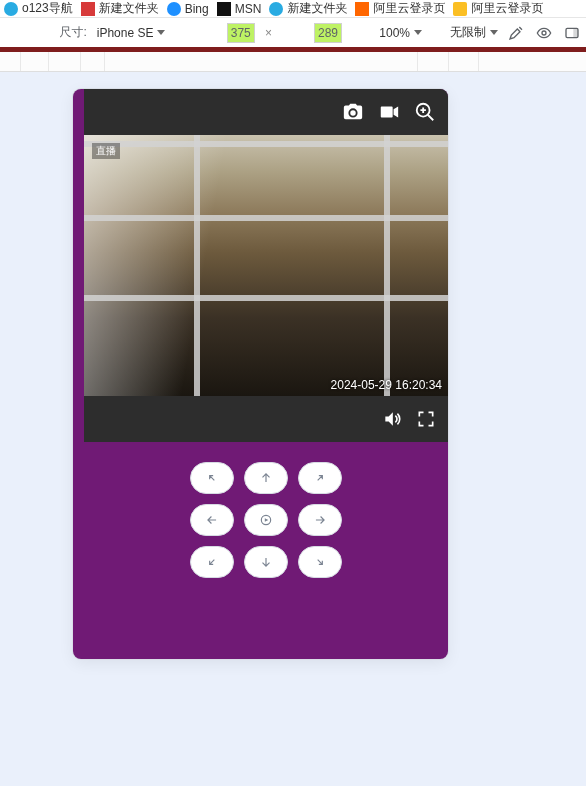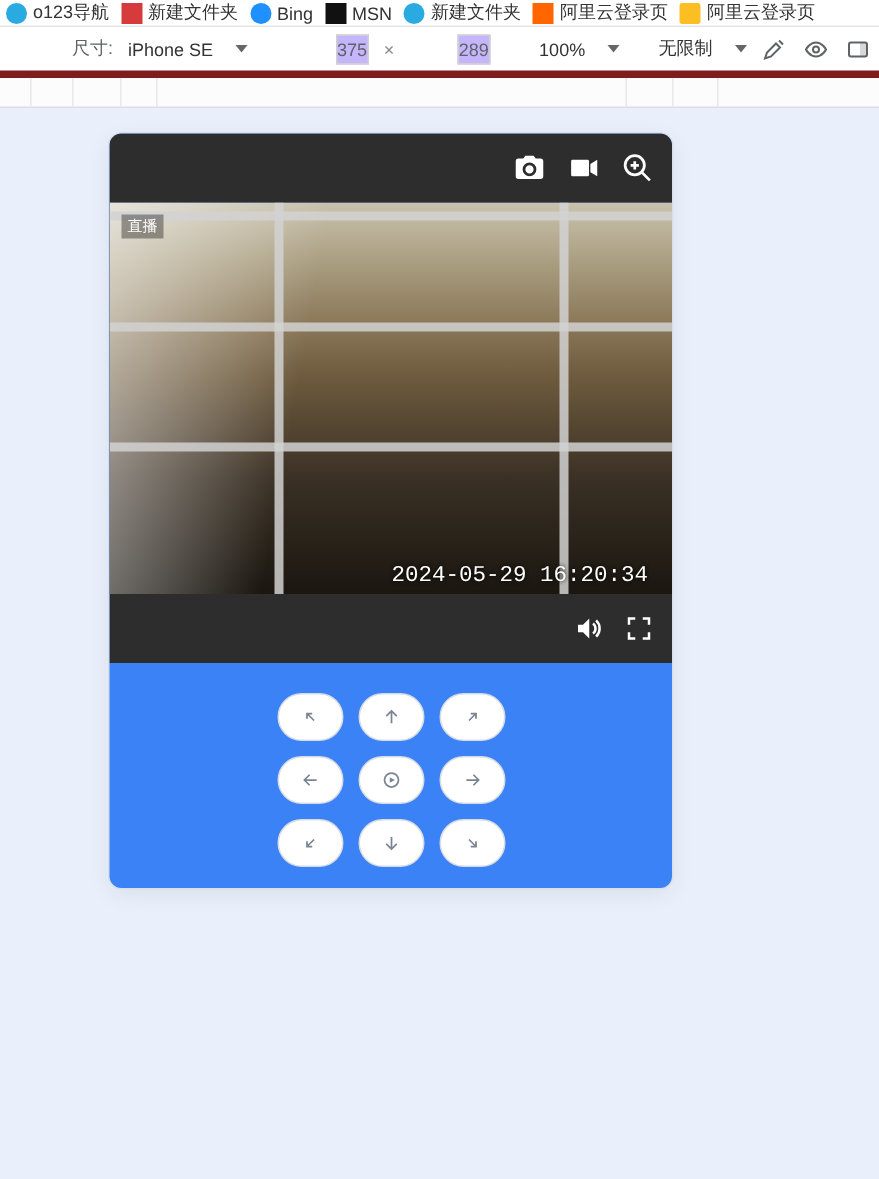--- a/index.html
+++ b/index.html
@@ -53,30 +53,30 @@
     display: flex;
     align-items: center;
     gap: 10px;
     color: #5f6368;
     font-size: 12px;
     padding: 0 6px;
     white-space: nowrap;
   }
   .devbar .spacer-left { width: 76px; }
   .devbar .label { color:#5f6368; }
-  .devbar .drop { color:#333; cursor:pointer; display:flex; align-items:center; gap:15px;}
+  .devbar .drop { color:#333; cursor:pointer; display:flex; align-items:center; gap:4px;}
   .caret-down {
     width:0;height:0;border-left:4px solid transparent;border-right:4px solid transparent;border-top:5px solid #666;
   }
   .dimbox {
     width: 48px; height: 20px;
     border:1px solid #d0d0d0;
     text-align:center; color:#5f6368;
     display:flex;align-items:center;justify-content:center;
-    background:#c4b5fd;
+    background:#bef264;
     margin-left:32px;
   }
   .times { color:#888; }
   .devbar .right { margin-left:auto; display:flex; gap:12px; align-items:center;}
   .tool-ic { width:16px;height:16px; }
 
   
   .ruler {
     height: 20px;
     background: #fcfcfc;
@@ -90,25 +90,26 @@
   
   .stage {
     position:absolute;
     left:0; top:72px;
     width:586px; height:714px;
     background:#eaf0fb;
   }
   .device {
     position:absolute;
     left:73px; top:17px;
-    width:375px; height:503px;
-    background:#3b82f6;
+    width:375px; height:570px;
+    background:#701a75;
     border-radius:8px;
     box-shadow:0 0 0 1px #dadfe8, 0 4px 16px rgba(0,0,0,0.07);
     overflow:hidden;
+    padding-left:11px;
   }
   .cam-top {
     background:#2d2d2d;
     height:46px;
     display:flex;
     align-items:center;
     justify-content:flex-end;
     gap:14px;
     padding:0 12px;
   }
@@ -125,24 +126,24 @@
   .video-fake {
     position:absolute; inset:0;
     background:
       linear-gradient(100deg, rgba(255,255,255,0.55), rgba(0,0,0,0) 35%),
       linear-gradient(0deg, #1a1610 0%, #3b3125 30%, #6d5a3d 55%, #8d7a5b 70%, #aca184 86%, #c9c2ae 100%);
   }
   .beam { position:absolute; background:rgba(210,210,210,0.85); }
   .beam-h { height:6px; left:0; right:0; }
   .beam-v { width:6px; top:0; bottom:0; }
   .timestamp {
-    position:absolute; right:16px; bottom:4px;
-    color:#fff; font-size:15px;
+    position:absolute; right:6px; bottom:4px;
+    color:#fff; font-size:12px;
     text-shadow:0 0 3px #000;
-    font-family: Liberation Mono, monospace;
+    font-family: Liberation Sans, sans-serif;
   }
   .badge {
     position:absolute; left:8px; top:8px;
     color:#fff; font-size:10px;
     padding:1px 4px;
     background:rgba(0,0,0,0.35);
   }
 
   .cam-bottom {
     background:#2d2d2d;

